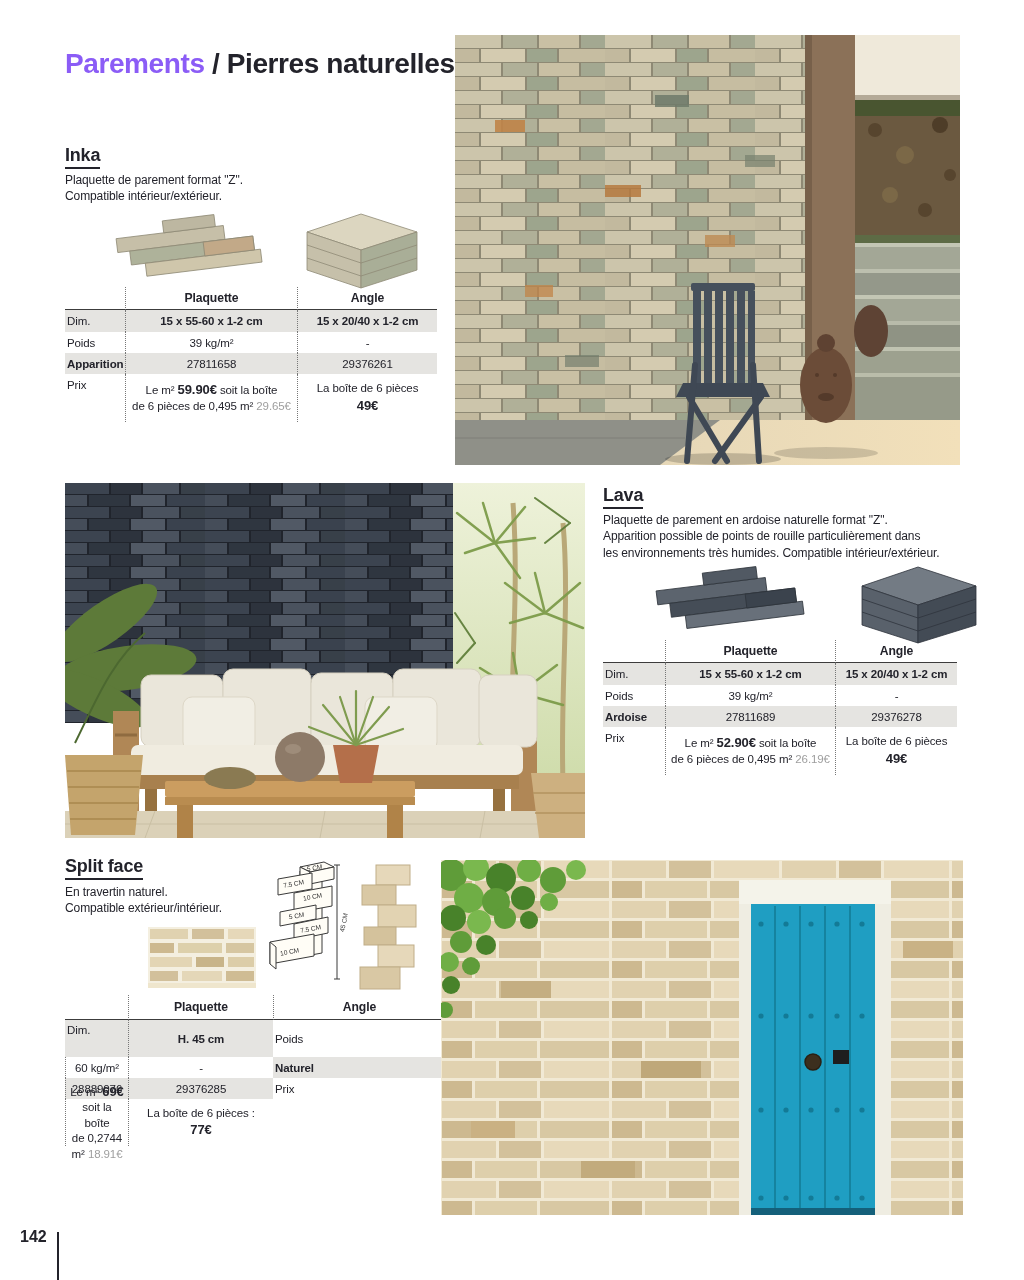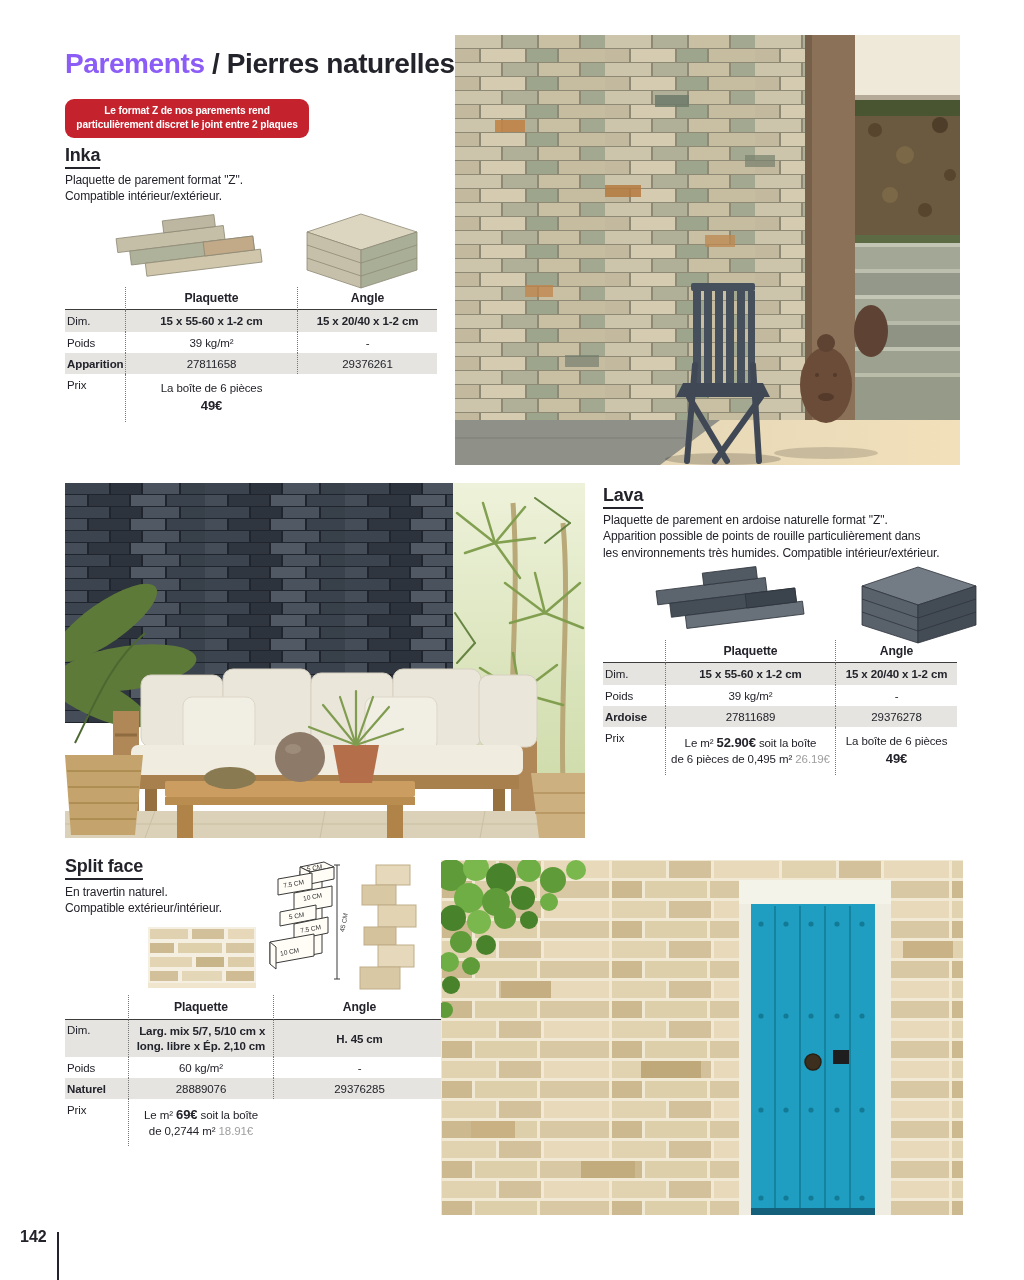--- a/index.html
+++ b/index.html
@@ -47,24 +47,20 @@
   svg text{font-family:"Liberation Sans", sans-serif;}
 </style>
 </head>
 <body>
 
 <div class="page">
 
   <div class="abs title">
     <span class="accent">Parements</span><span> / Pierres naturelles</span>
   </div>
-  <div class="abs badge">
-    <span>Le format Z de nos parements rend</span>
-    <span>particulièrement discret le joint entre 2 plaques</span>
-  </div>
 
   <div class="abs h2" style="left:65px;top:145px;">
     <span>Inka</span>
   </div>
   <div class="abs desc" style="left:65px;top:172px;width:360px;">
     <span>Plaquette de parement format "Z".</span>
     <span>Compatible intérieur/extérieur.</span>
   </div>
 
   <div class="abs photo" style="left:108px;top:208px;width:160px;height:85px;">
@@ -103,20 +99,24 @@
 
     <div class="c lab">Poids</div>
     <div class="c dot">39 kg/m²</div>
     <div class="c dot">-</div>
 
     <div class="c lab shade b">Apparition</div>
     <div class="c shade dot">27811658</div>
     <div class="c shade dot">29376261</div>
 
     <div class="c lab" style="align-items:flex-start;padding-top:5px;">Prix</div>
+    <div class="c dot price">
+      <div><span>Le m²</span> <span class="big">59.90€</span> <span>soit la boîte</span></div>
+      <div><span>de 6 pièces de 0,495 m²</span> <span class="old">29.65€</span></div>
+    </div>
     <div class="c dot price">
       <div>La boîte de 6 pièces</div>
       <div class="big">49€</div>
     </div>
   </div>
 
   <div class="abs photo" style="left:455px;top:35px;width:505px;height:430px;">
     <svg width="505" height="430" viewBox="0 0 505 430" preserveAspectRatio="none">
       <defs>
         <pattern id="stoneInka" width="150" height="28" patternUnits="userSpaceOnUse">
@@ -456,40 +456,38 @@
       </g>
     </svg>
   </div>
 
   <div class="abs spec spec-split">
     <div class="c lab hdr"></div>
     <div class="c hdr dot">Plaquette</div>
     <div class="c hdr dot">Angle</div>
 
     <div class="c lab shade" style="align-items:flex-start;padding-top:4px;">Dim.</div>
-    <div class="c shade dot b dimcell">
-      <div>
-          <span style="display:block;">Larg. mix 5/7, 5/10 cm x</span>
-          <span style="display:block;">long. libre x Ép. 2,10 cm</span>
-        </div>
-    </div>
     <div class="c shade dot b">H. 45 cm</div>
 
     <div class="c lab">Poids</div>
     <div class="c dot">60 kg/m²</div>
     <div class="c dot">-</div>
 
     <div class="c lab shade b">Naturel</div>
     <div class="c shade dot">28889076</div>
     <div class="c shade dot">29376285</div>
 
     <div class="c lab" style="align-items:flex-start;padding-top:5px;">Prix</div>
     <div class="c dot price">
       <div><span>Le m²</span> <span class="big">69€</span> <span>soit la boîte</span></div>
       <div><span>de 0,2744 m²</span> <span class="old">18.91€</span></div>
+    </div>
+    <div class="c dot price">
+      <div>La boîte de 6 pièces :</div>
+      <div class="big">77€</div>
     </div>
   </div>
 
   <div class="abs photo" style="left:441px;top:860px;width:522px;height:355px;">
     <svg width="522" height="355" viewBox="0 0 522 355" preserveAspectRatio="none">
       <defs>
         <pattern id="stoneTrav" width="170" height="40" patternUnits="userSpaceOnUse">
           <rect width="170" height="40" fill="#f1e9d4"></rect>
           <rect x="1" y="1" width="54" height="17" fill="#e1d2b0"></rect>
           <rect x="58" y="1" width="42" height="17" fill="#d3c19b"></rect>

